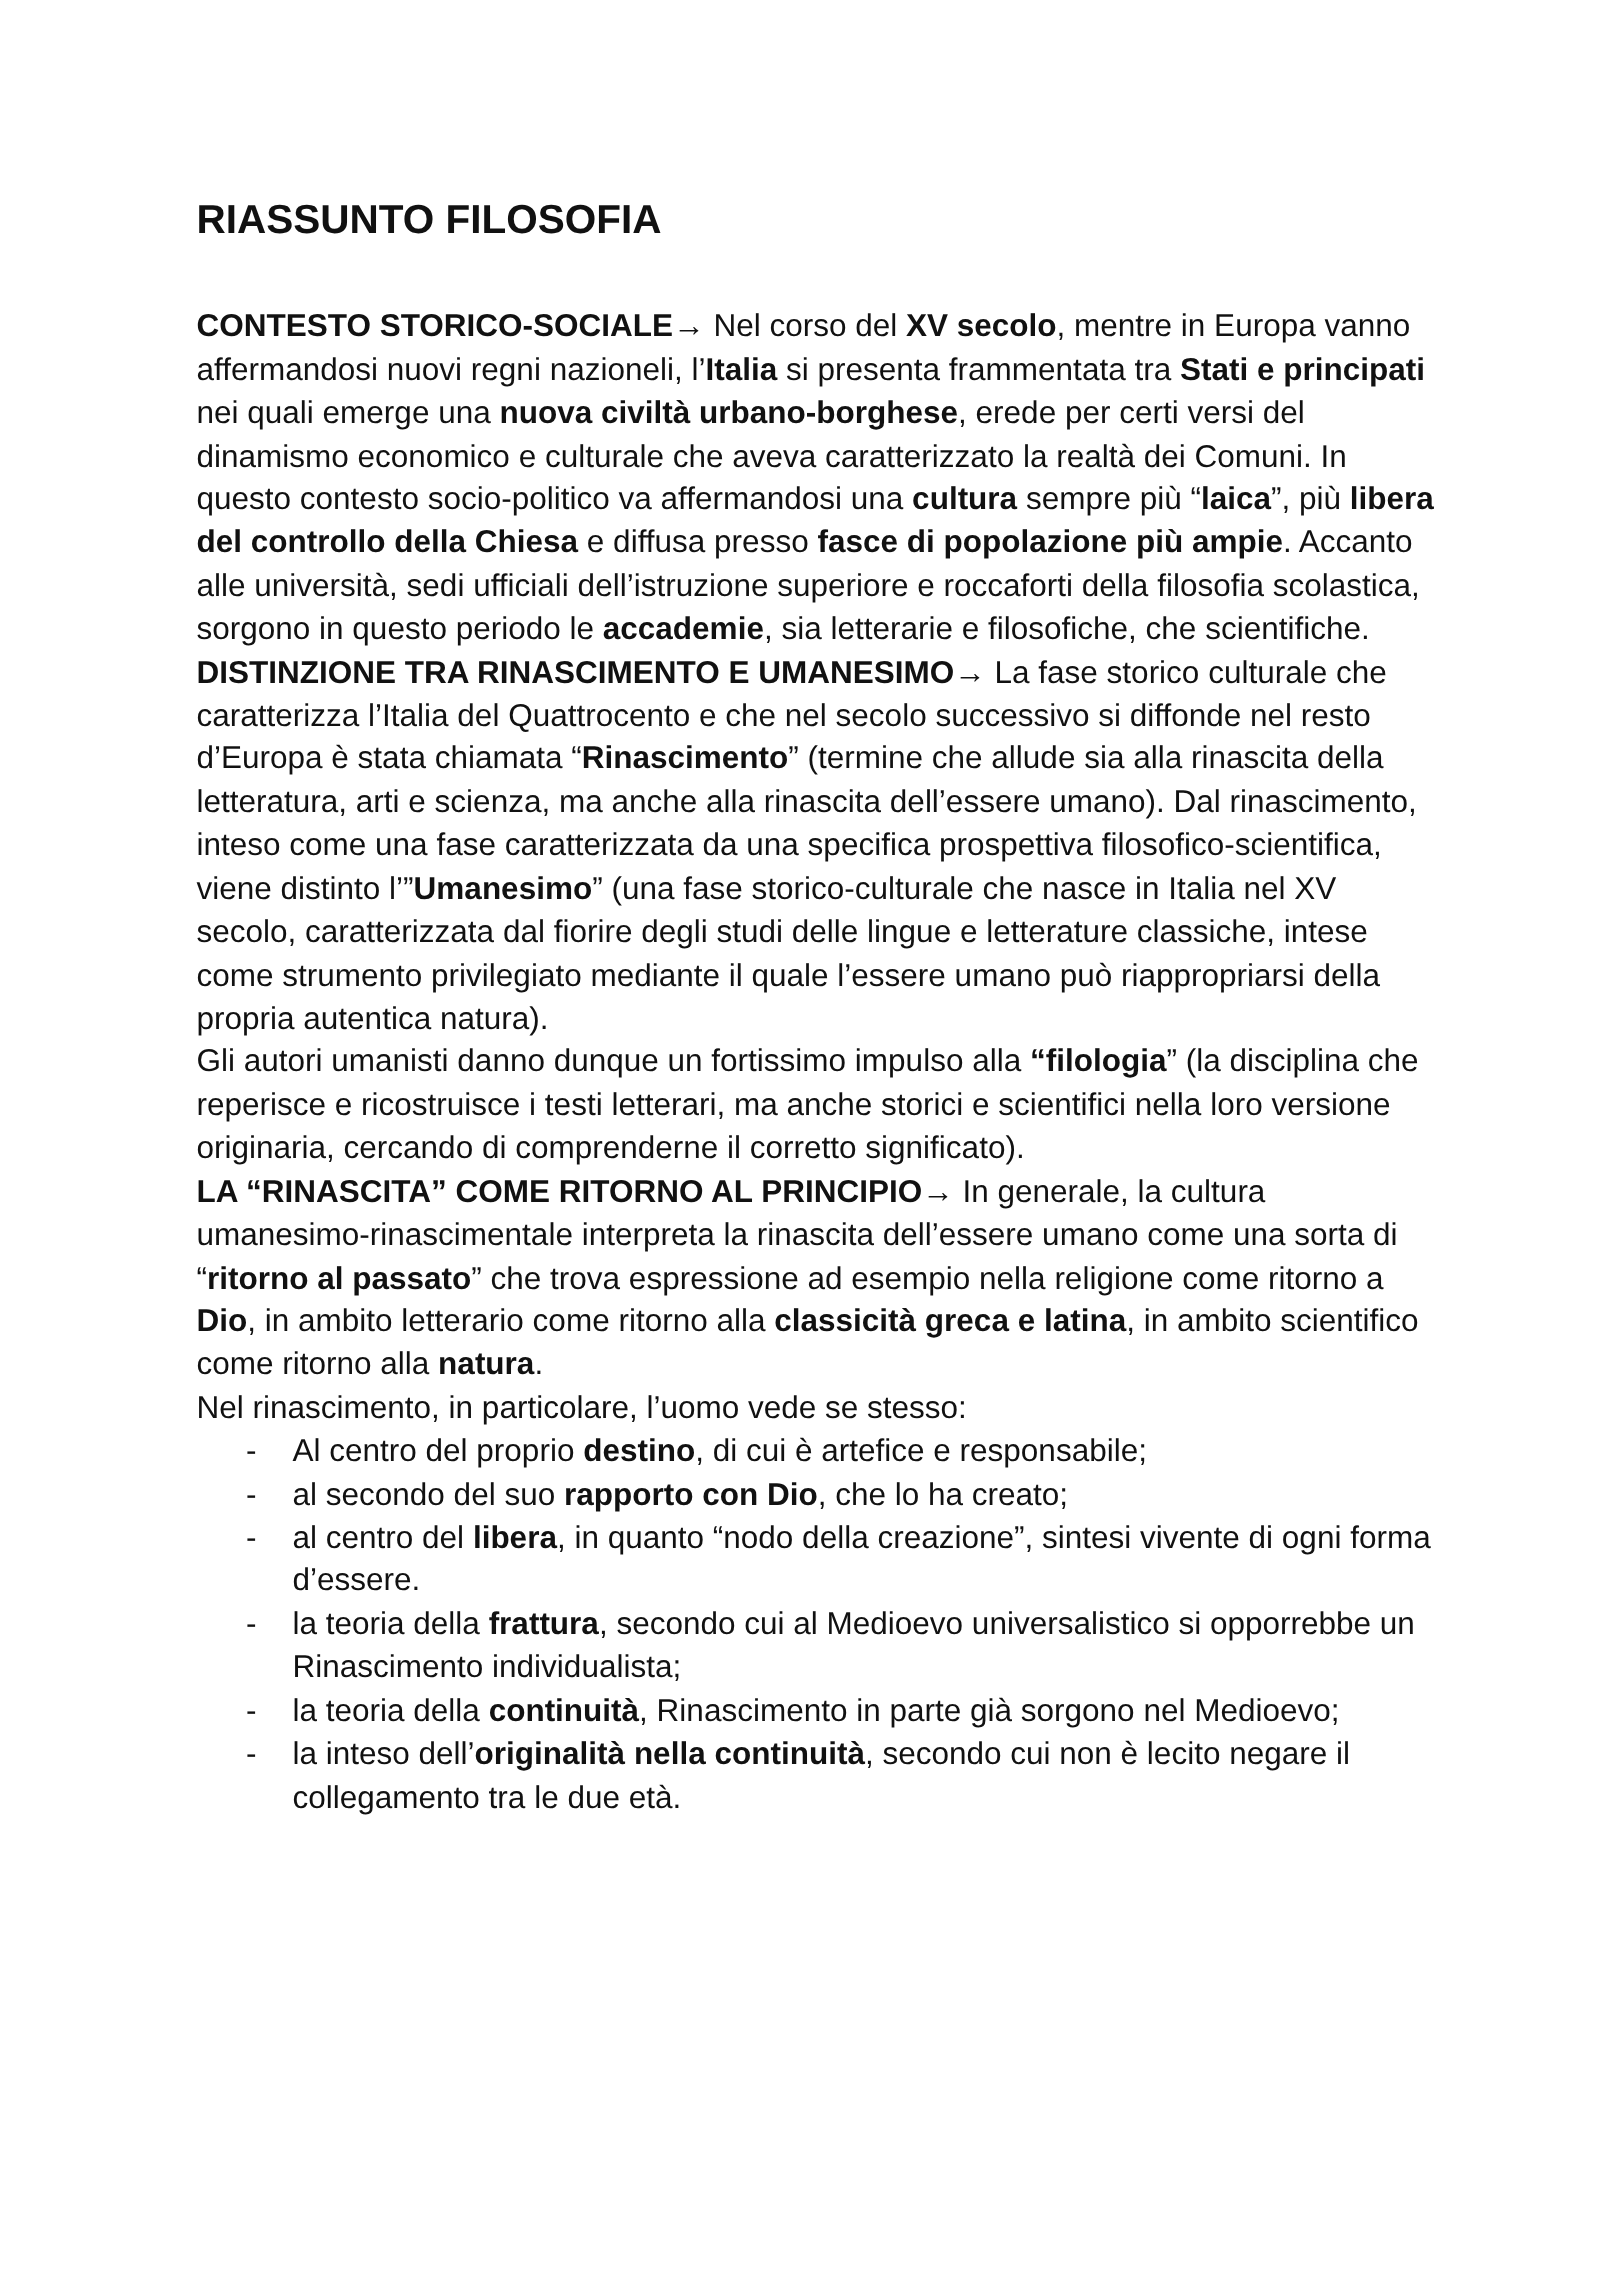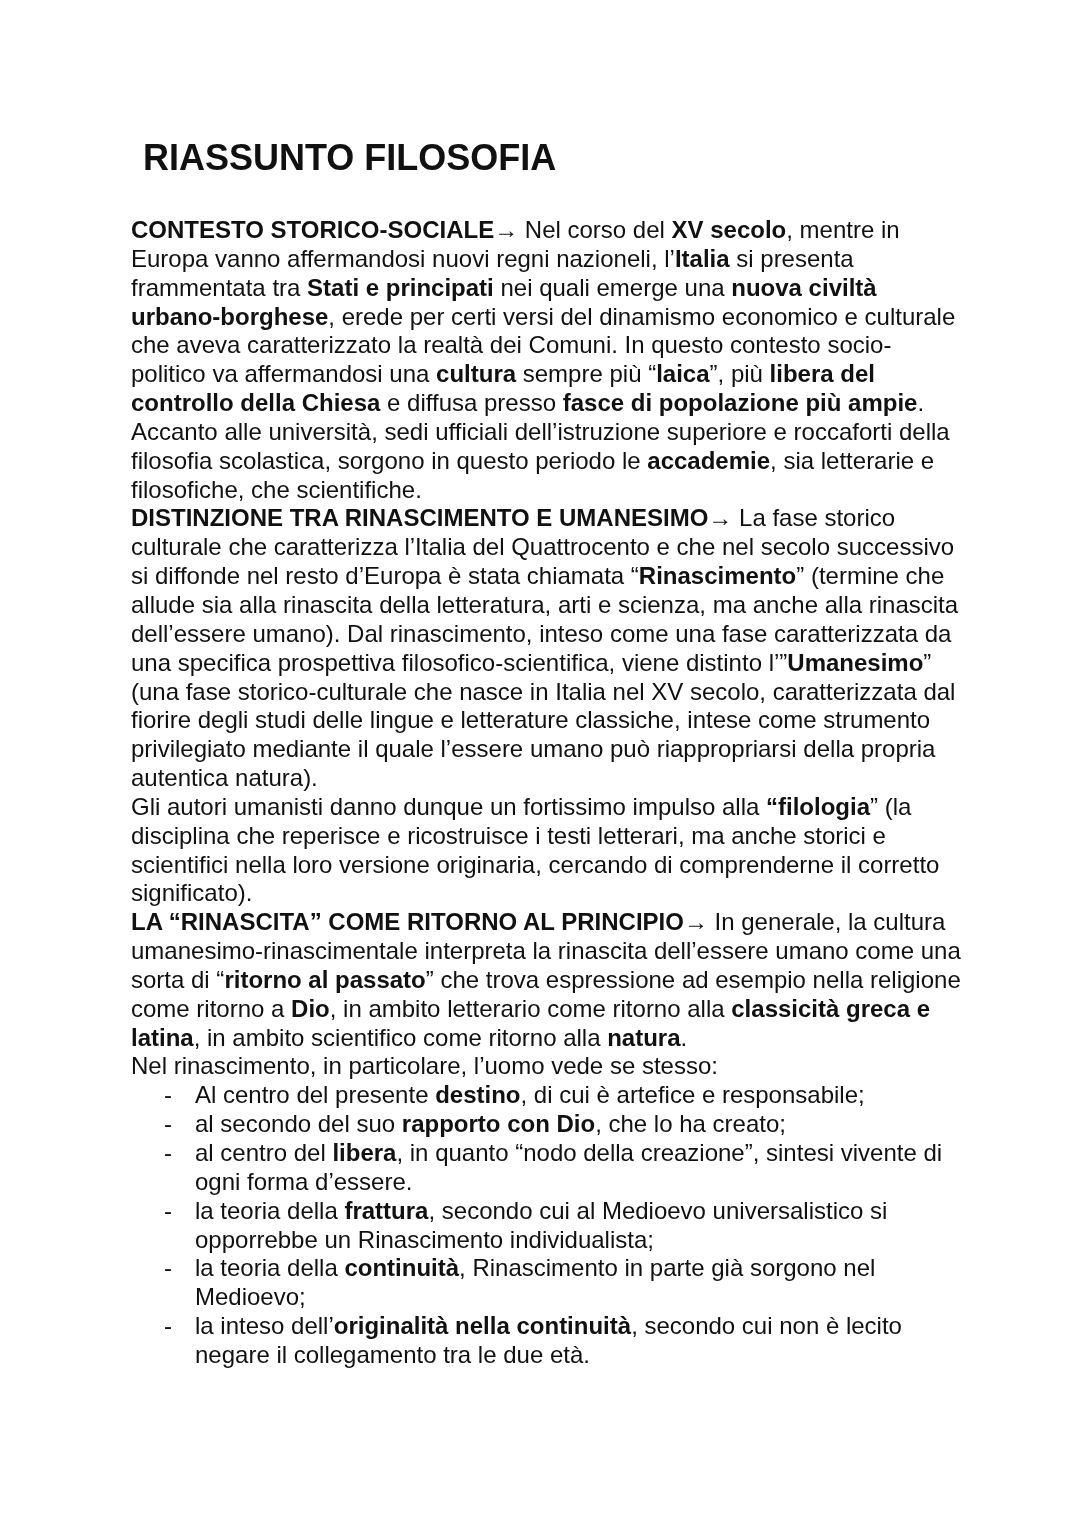--- a/index.html
+++ b/index.html
@@ -1,39 +1,39 @@
 <!DOCTYPE html>
 <html><head>
 <meta charset="utf-8">
 <style>
   html, body { margin: 0; padding: 0; background: #ffffff; }
   body { width: 1080px; height: 1525px; position: relative; overflow: hidden;
          font-family: "Liberation Sans", sans-serif; color: #111111; }
   .page { position: absolute; left: 131px; top: 128px; width: 830px; }
-  .title { font-size: 36px; font-weight: bold; margin: 12px; line-height: 36px; letter-spacing: 0px; }
-  .content { margin-top: 40px; font-size: 24px; line-height: 28.85px; }
+  .title { font-size: 27px; font-weight: bold; margin: 0; line-height: 36px; letter-spacing: 0px; }
+  .content { margin-top: 40px; font-size: 21px; line-height: 28.85px; }
   .para { margin: 0; }
   .para b { font-weight: bold; }
   ul.dash { list-style: none; margin: 0; padding: 0; }
   ul.dash li { position: relative; padding-left: 64px; }
   ul.dash li .dash-mark { position: absolute; left: 33px; top: 0; }
 </style>
 </head>
 <body>
 
 <div class="page">
   <h1 class="title">RIASSUNTO FILOSOFIA</h1>
   <div class="content" id="content">
       <p class="para"><b>CONTESTO STORICO-SOCIALE</b><span>→ Nel corso del </span><b>XV secolo</b><span>, mentre in Europa vanno affermandosi nuovi regni nazioneli, l’</span><b>Italia</b><span> si presenta frammentata tra </span><b>Stati e principati</b><span> nei quali emerge una </span><b>nuova civiltà urbano-borghese</b><span>, erede per certi versi del dinamismo economico e culturale che aveva caratterizzato la realtà dei Comuni. In questo contesto socio-politico va affermandosi una </span><b>cultura</b><span> sempre più “</span><b>laica</b><span>”, più </span><b>libera del controllo della Chiesa</b><span> e diffusa presso </span><b>fasce di popolazione più ampie</b><span>. Accanto alle università, sedi ufficiali dell’istruzione superiore e roccaforti della filosofia scolastica, sorgono in questo periodo le </span><b>accademie</b><span>, sia letterarie e filosofiche, che scientifiche.</span></p>
       <p class="para"><b>DISTINZIONE TRA RINASCIMENTO E UMANESIMO</b><span>→  La fase storico culturale che caratterizza l’Italia del Quattrocento e che nel secolo successivo si diffonde nel resto d’Europa è stata chiamata “</span><b>Rinascimento</b><span>” (termine che allude sia alla rinascita della letteratura, arti e scienza, ma anche alla rinascita dell’essere umano). Dal rinascimento, inteso come una fase caratterizzata da una specifica prospettiva filosofico-scientifica, viene distinto l’”</span><b>Umanesimo</b><span>” (una fase storico-culturale che nasce in Italia nel XV secolo, caratterizzata dal fiorire degli studi delle lingue e letterature classiche, intese come strumento privilegiato mediante il quale l’essere umano può riappropriarsi della propria autentica natura).</span></p>
       <p class="para"><span>Gli autori umanisti danno dunque un fortissimo impulso alla </span><b>“filologia</b><span>” (la disciplina che reperisce e ricostruisce i testi letterari, ma anche storici e scientifici nella loro versione originaria, cercando di comprenderne il corretto significato).</span></p>
       <p class="para"><b>LA “RINASCITA” COME RITORNO AL PRINCIPIO</b><span>→ In generale, la cultura umanesimo-rinascimentale interpreta la rinascita dell’essere umano come una sorta di “</span><b>ritorno al passato</b><span>” che trova espressione ad esempio nella religione come ritorno a </span><b>Dio</b><span>, in ambito letterario come ritorno alla </span><b>classicità greca e latina</b><span>, in ambito scientifico come ritorno alla </span><b>natura</b><span>.</span></p>
       <p class="para"><span>Nel rinascimento, in particolare, l’uomo vede se stesso:</span></p>
       <ul class="dash">
-        <li><span class="dash-mark">-</span><span>Al centro del presente </span><b>destino</b><span>, di cui è artefice e responsabile;</span></li>
+        <li><span class="dash-mark">-</span><span>Al centro del proprio </span><b>destino</b><span>, di cui è artefice e responsabile;</span></li>
         <li><span class="dash-mark">-</span><span>al secondo del suo </span><b>rapporto con Dio</b><span>, che lo ha creato;</span></li>
         <li><span class="dash-mark">-</span><span>al centro del </span><b>libera</b><span>, in quanto “nodo della creazione”, sintesi vivente di ogni forma d’essere.</span></li>
       </ul>
       <ul class="dash">
         <li><span class="dash-mark">-</span><span>la teoria della </span><b>frattura</b><span>, secondo cui al Medioevo universalistico si opporrebbe un Rinascimento individualista;</span></li>
         <li><span class="dash-mark">-</span><span>la teoria della </span><b>continuità</b><span>, Rinascimento in parte già sorgono nel Medioevo;</span></li>
         <li><span class="dash-mark">-</span><span>la inteso dell’</span><b>originalità nella continuità</b><span>, secondo cui non è lecito negare il collegamento tra le due età.</span></li>
       </ul>
     </div>
 </div>

